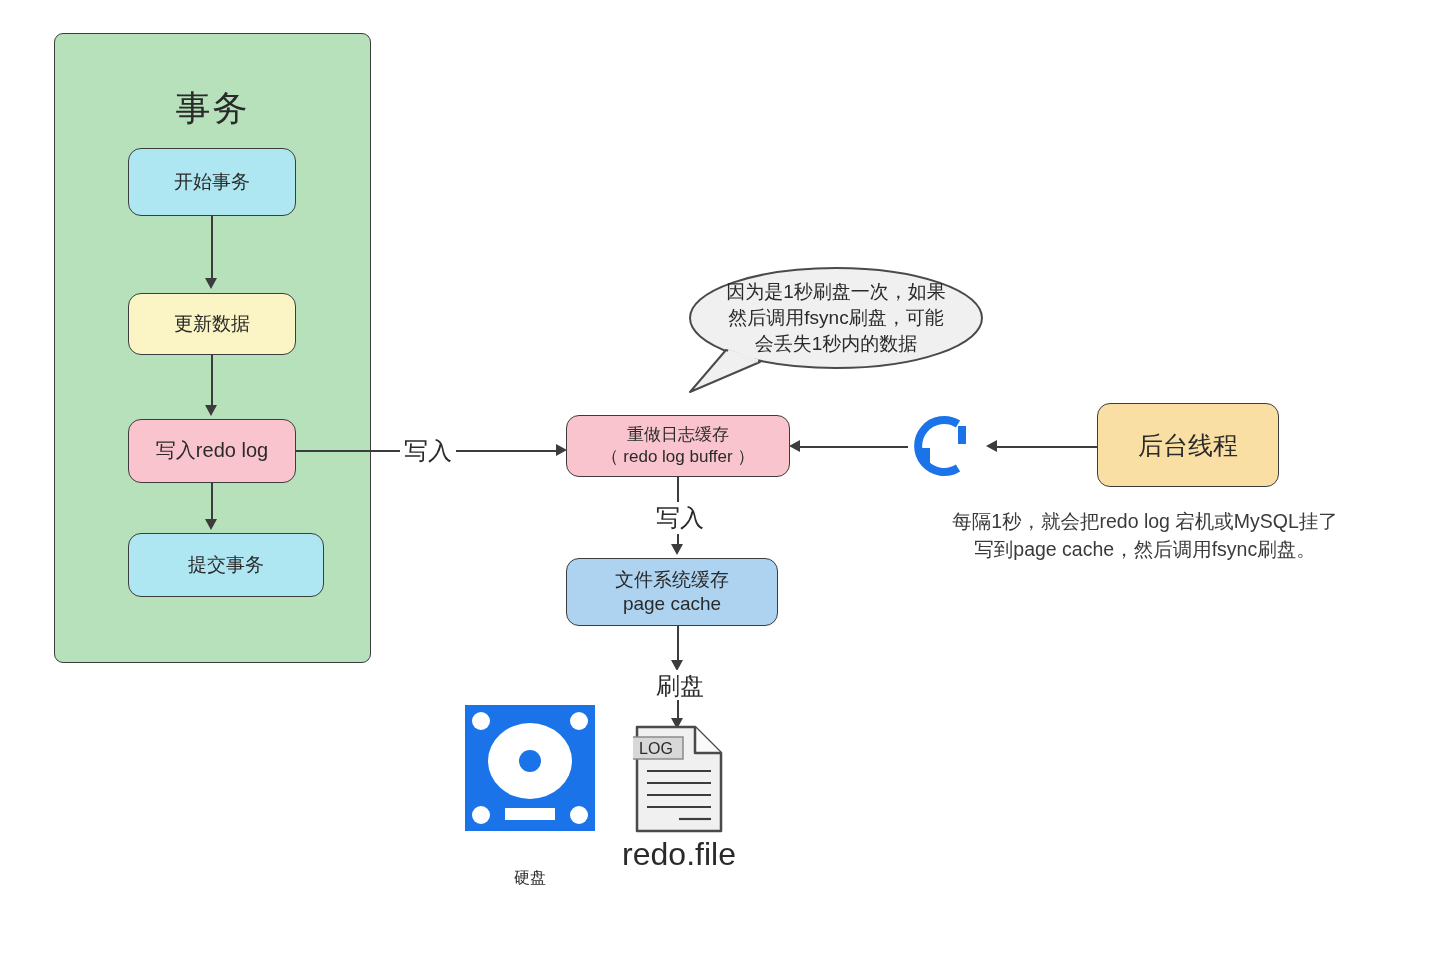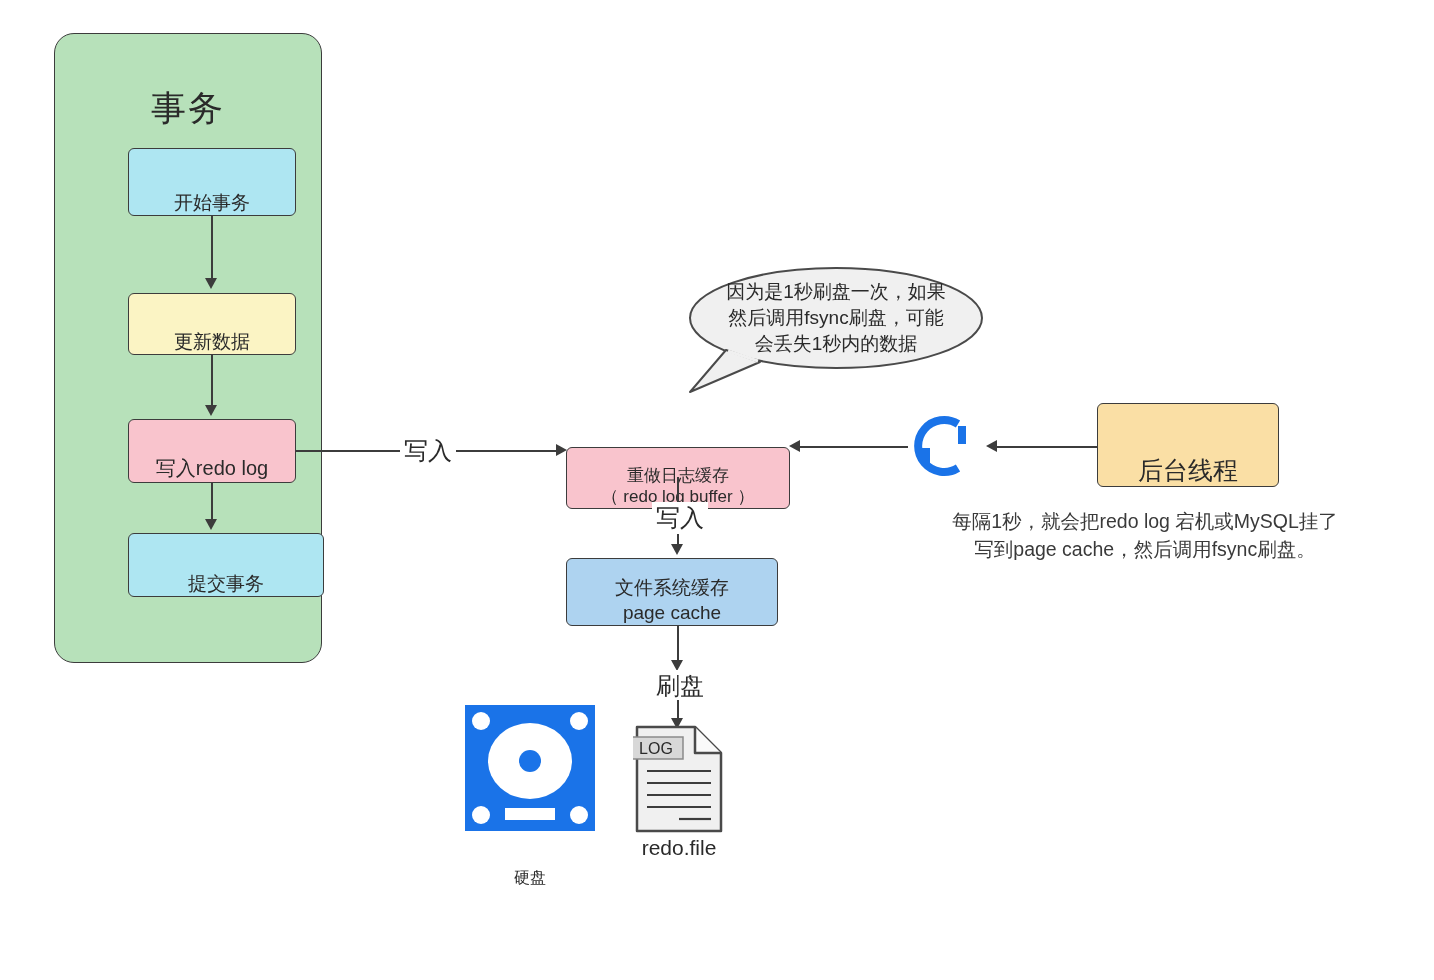--- a/index.html
+++ b/index.html
@@ -15,53 +15,53 @@
     width: 1434px;
     height: 980px;
     background: #ffffff;
     border-radius: 10px;
     overflow: hidden;
   }
   .node {
     position: absolute;
     box-sizing: border-box;
     border: 1.6px solid #3c3c3c;
-    border-radius: 6px;
+    border-radius: 13px;
     display: flex;
     flex-direction: column;
     align-items: center;
-    justify-content: flex-end;
+    justify-content: center;
     text-align: center;
     color: #2a2a2a;
     line-height: 1.28;
   }
   .txn-panel {
     left: 54px;
     top: 33px;
-    width: 268px;
+    width: 317px;
     height: 630px;
     background: #b7e1ba;
-    border-radius: 20px;
+    border-radius: 9px;
     justify-content: flex-start;
   }
   .txn-title {
     position: absolute;
     left: 0; right: 0;
     top: 52px;
     text-align: center;
     font-size: 35px;
     color: #2a2a2a;
     letter-spacing: 2px;
   }
   .box-start   { left:128px; top:148px; width:168px; height:68px;  background:#aee6f2; font-size:19px; }
   .box-update  { left:128px; top:293px; width:168px; height:62px;  background:#fbf4c4; font-size:19px; }
   .box-redo    { left:128px; top:419px; width:168px; height:64px;  background:#f9c4cd; font-size:20px; }
   .box-commit  { left:128px; top:533px; width:196px; height:64px;  background:#aee6f2; font-size:19px; }
 
-  .box-buffer  { left:566px; top:415px; width:224px; height:62px;  background:#f9c4cd; font-size:17px;margin-top:32px; }
+  .box-buffer  { left:566px; top:415px; width:224px; height:62px;  background:#f9c4cd; font-size:17px; }
   .box-pcache  { left:566px; top:558px; width:212px; height:68px;  background:#aed3f0; font-size:19px; }
   .box-thread  { left:1097px; top:403px; width:182px; height:84px; background:#fadfa5; font-size:25px; }
 
   .line {
     position: absolute;
     background: #3c3c3c;
   }
   .vline { width: 1.6px; }
   .hline { height: 1.6px; }
 
@@ -159,21 +159,21 @@
     top: 723px;
     width: 92px;
     height: 112px;
   }
   .file-label {
     position: absolute;
     left: 595px;
     top: 836px;
     width: 168px;
     text-align: center;
-    font-size: 21px;
+    font-size: 32px;
     color: #2a2a2a;
   }
   .sub { display:block; }
 </style>
 </head>
 <body>
 
 <div id="canvas">
 
   <div class="node txn-panel">

